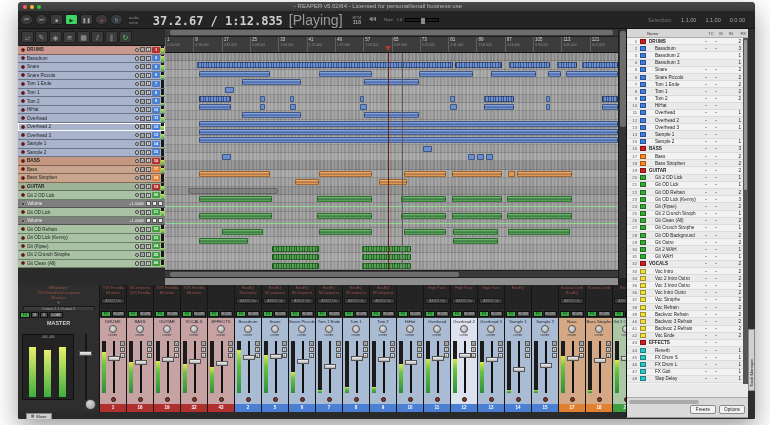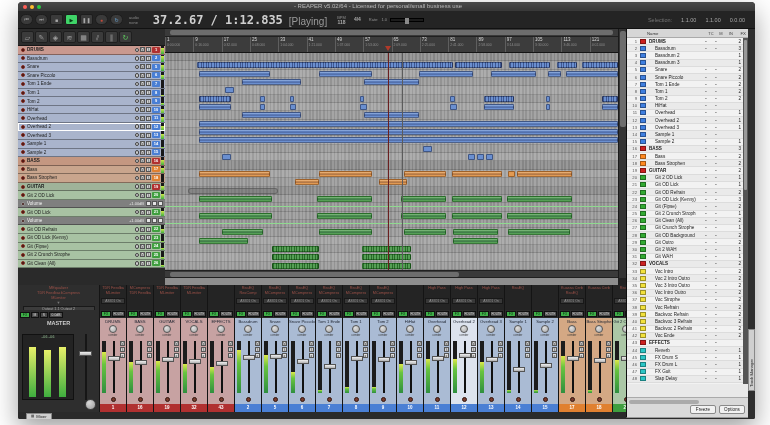--- a/index.html
+++ b/index.html
@@ -16,21 +16,21 @@
   
   .transport{position:absolute;left:0;top:9px;width:100%;height:18px;background:#242424;border-bottom:1px solid #111;
              display:flex;align-items:center;}
   .tbtn{width:13px;height:11px;margin-left:2px;border-radius:2px;background:#3a3a3a;border:1px solid #1d1d1d;
         color:#a8a8a8;font-size:5px;display:flex;align-items:center;justify-content:center;}
   .tbtn.round{border-radius:6px;}
   .tbtn.active{background:#3fd468;color:#083a14;}
   .audiolbl{margin-left:6px;font-size:4px;color:#8a8a8a;line-height:5px;}
   .timewrap{margin-left:14px;display:flex;align-items:flex-end;gap:6px;}
   .bigtime{font-family:"DejaVu Sans Mono",monospace;font-size:12px;font-weight:bold;color:#cfcfcf;}
-  .status{font-size:10px;color:#9a9a9a;}
+  .status{font-size:14px;color:#9a9a9a;}
   .tright{margin-left:10px;display:flex;align-items:center;gap:8px;color:#8f8f8f;}
   .minibox{font-size:4px;line-height:5px;text-align:center;}
   .minibox b{display:block;font-size:5px;color:#aaa;}
   .rate{display:flex;align-items:center;gap:3px;font-size:4px;}
   .rslider{width:34px;height:4px;background:#1c1c1c;border:1px solid #000;position:relative;}
   .rthumb{position:absolute;left:45%;top:-1px;width:4px;height:6px;background:#8a8a8a;}
   .selwrap{margin-left:auto;margin-right:10px;display:flex;gap:9px;font-size:5.5px;color:#8f8f8f;align-items:center;}
   .selwrap span{color:#a8a8a8;}
   
   .main{position:absolute;left:0;top:27px;width:737px;height:256px;background:#222;}

